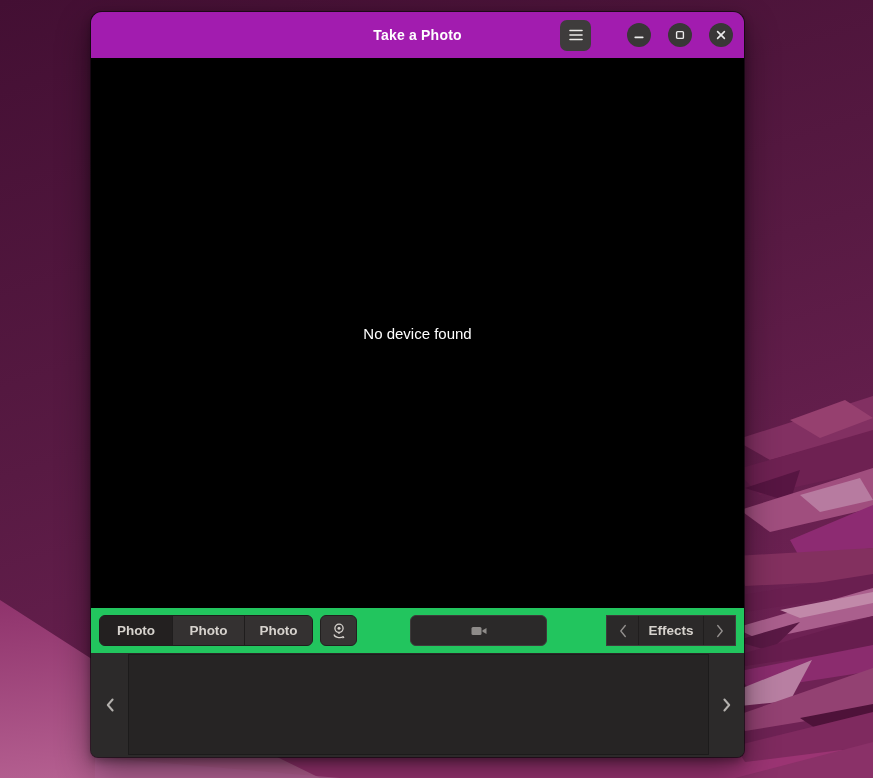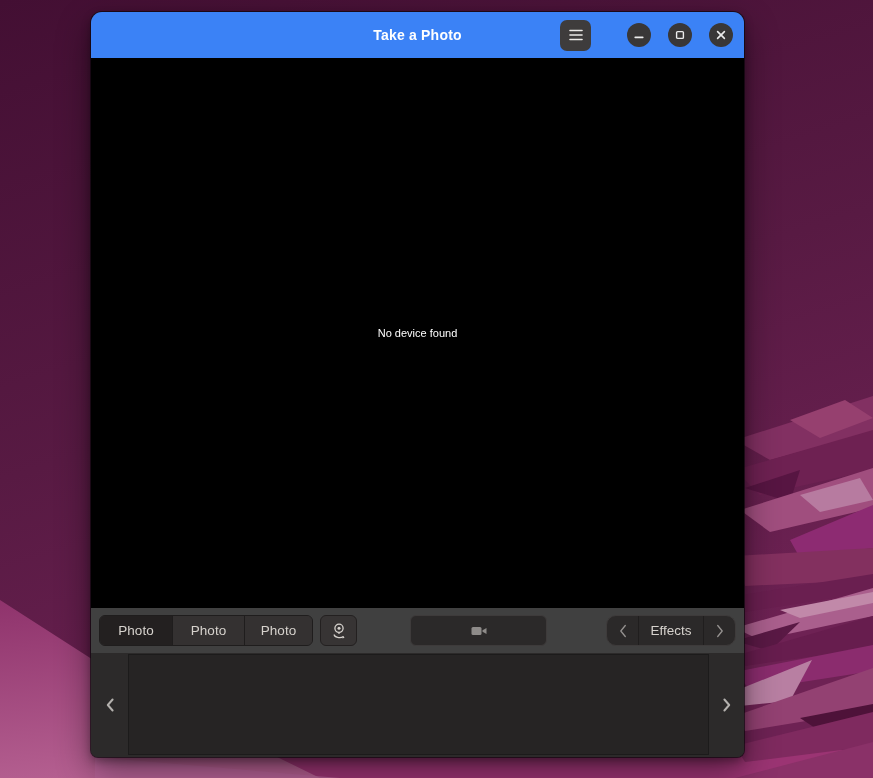--- a/index.html
+++ b/index.html
@@ -12,21 +12,21 @@
   
   .window {
     position:absolute; left:91px; top:12px; width:653px; height:745px;
     display:flex; flex-direction:column;
     border-radius:11px 11px 7px 7px;
     background:#2c2c2c;
     box-shadow:0 0 0 1px rgba(10,6,10,.65), 0 14px 34px rgba(0,0,0,.45), 0 4px 10px rgba(0,0,0,.35);
   }
 
   
-  .titlebar { position:relative; height:46px; flex:0 0 46px; background:#3b82f6; border-radius:11px 11px 0 0; }
+  .titlebar { position:relative; height:46px; flex:0 0 46px; background:#a21caf; border-radius:11px 11px 0 0; }
   .title {
     position:absolute; inset:0; display:flex; align-items:center; justify-content:center;
     color:#ffffff; font-size:14px; font-weight:bold; letter-spacing:.2px; pointer-events:none;
   }
   .tb-right { position:absolute; right:11px; top:0; height:100%; display:flex; align-items:center; }
   button { background:none; border:none; padding:0; font:inherit; color:inherit; cursor:default; }
   .menu-btn {
     width:31px; height:31px; border-radius:7px; background:#3e3c3c;
     display:flex; align-items:center; justify-content:center; margin-right:19px;
   }
@@ -34,24 +34,24 @@
     width:24px; height:24px; border-radius:50%; background:#393737;
     display:flex; align-items:center; justify-content:center; margin-left:17px;
   }
   .circle-btn:first-of-type { margin-left:0; }
 
   
   .viewport {
     flex:0 0 550px; background:#000000;
     display:flex; align-items:center; justify-content:center;
   }
-  .no-device { color:#ffffff; font-size:11px; }
-
-  
-  .toolbar { position:relative; flex:0 0 45px; background:#404040; }
+  .no-device { color:#ffffff; font-size:15px; }
+
+  
+  .toolbar { position:relative; flex:0 0 45px; background:#22c55e;font-weight:bold; }
   .tab-group {
     position:absolute; left:8px; top:7px; height:31px; display:flex;
     border:1px solid #1f1d1d; border-radius:6px; overflow:hidden; background:#343131;
   }
   .tab {
     display:flex; align-items:center; justify-content:center;
     font-size:13.5px; color:#d6d2cd; background:#343131; border-right:1px solid #1f1d1d;
   }
   .tab.w1 { width:73px; } .tab.w2 { width:72px; } .tab.w3 { width:67px; border-right:none; }
   .tab.active { background:#232020; }
@@ -61,21 +61,21 @@
     border-radius:6px; background:#373434; border:1px solid #232020;
     display:flex; align-items:center; justify-content:center;
   }
   .capture-btn {
     position:absolute; left:319px; top:7px; width:137px; height:31px;
     border-radius:6px; background:#2b2929; border:1px solid #3e3b3b;
     display:flex; align-items:center; justify-content:center;
   }
   .effects-group {
     position:absolute; right:8px; top:7px; height:31px; display:flex;
-    border:1px solid #3e3b3b; border-radius:10px; overflow:hidden; background:#2b2929;
+    border:1px solid #3e3b3b; border-radius:0; overflow:hidden; background:#2b2929;
   }
   .fx-nav { width:32px; display:flex; align-items:center; justify-content:center; }
   .fx-nav.sep-r { border-right:1px solid #201e1e; }
   .fx-nav.sep-l { border-left:1px solid #201e1e; }
   .fx-label { width:64px; display:flex; align-items:center; justify-content:center; font-size:13.5px; color:#d6d2cd; }
 
   
   .gallery { position:relative; flex:1; background:#2c2a2a; border-radius:0 0 7px 7px; }
   .gal-inner {
     position:absolute; left:37px; top:1px; width:581px; height:101px;

